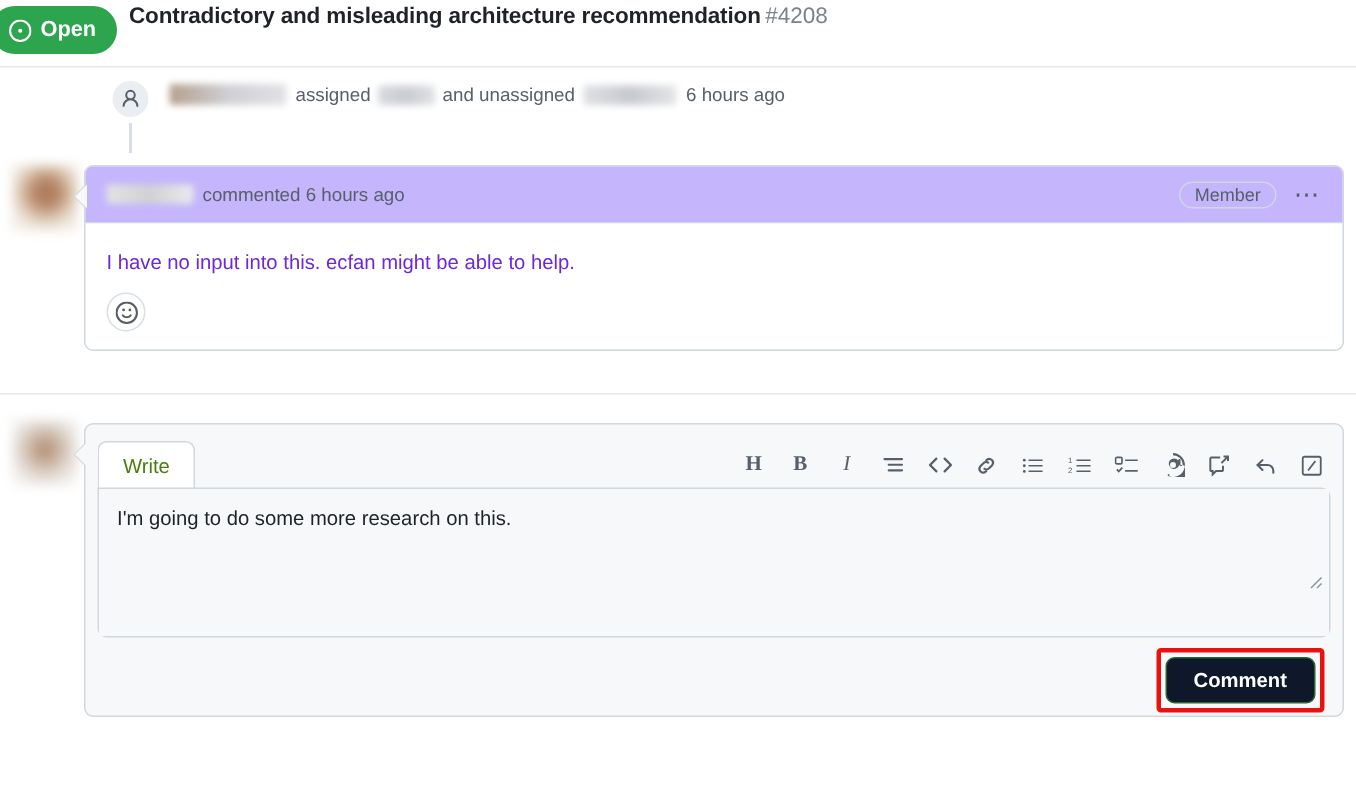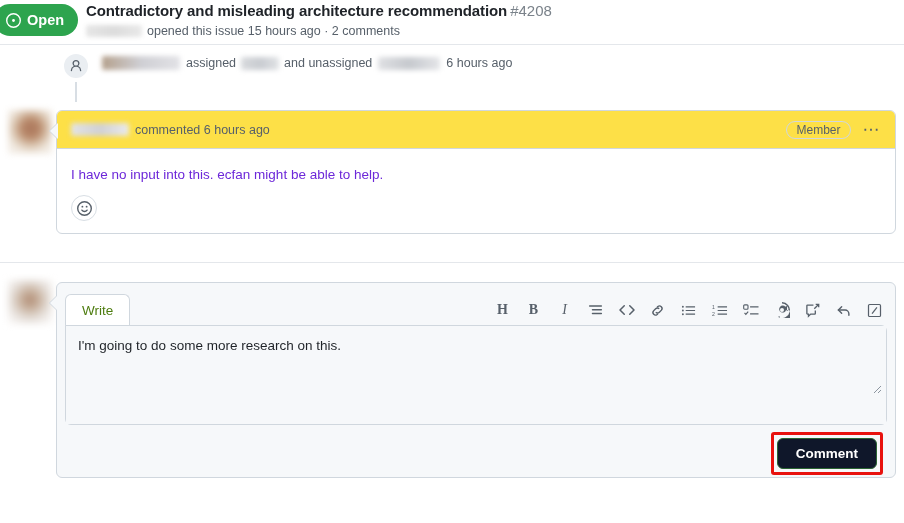--- a/index.html
+++ b/index.html
@@ -29,21 +29,21 @@
     font-size:15px; font-weight:bold; color:#1f2328;
     display:inline; letter-spacing:-0.1px;
   }
   .issue-number { font-size:15px; color:#7a828a; font-weight:normal; display:inline; margin-left:3px;}
   .sub-line { margin-top:4px; font-size:12.5px; color:#57606a; display:flex; align-items:center; gap:0px; white-space:nowrap;}
   .redact { display:inline-block; vertical-align:middle; border-radius:2px; }
   .redact.r1 { width:56px; height:12px; background:linear-gradient(90deg,#e6e6e6,#dcdcdc,#e9e9e9); filter: blur(2.2px); margin-right:5px;}
   .header-rule { position:absolute; left:0; top:44px; width:904px; height:1px; background:#e4e7eb; }
 
   
-  .timeline-row { position:absolute; left:4px; top:48px; width:880px; height:44px;padding-left:33px; }
+  .timeline-row { position:absolute; left:15px; top:48px; width:880px; height:44px;padding-left:33px; }
   .tl-avatar {
     position:absolute; left:58px; top:4px; width:28px; height:28px;
     border-radius:50%; background:#eaeef2; border:2px solid #fff;
     display:flex; align-items:center; justify-content:center;
   }
   .tl-line { position:absolute; left:71px; top:34px; width:2px; height:20px; background:#d8dee4;}
   .tl-text {
     position:absolute; left:98px; top:8px; font-size:12.5px; color:#57606a;
     display:flex; align-items:center; white-space:nowrap;
   }
@@ -68,21 +68,21 @@
     content:""; position:absolute; left:-8px; top:12px;
     width:0;height:0;border-top:8px solid transparent;border-bottom:8px solid transparent;
     border-right:8px solid #d0d7de;
   }
   .comment-card::after {
     content:""; position:absolute; left:-7px; top:12px;
     width:0;height:0;border-top:8px solid transparent;border-bottom:8px solid transparent;
     border-right:8px solid #f6f8fa;
   }
   .comment-head {
-    height:38px; background:#fde047; border-bottom:1px solid #d0d7de;
+    height:38px; background:#c4b5fd; border-bottom:1px solid #d0d7de;
     border-radius:5px 5px 0 0; display:flex; align-items:center;
     padding:0 12px 0 14px; position:relative;
   }
   .redact.commenter { width:58px; height:13px; background:linear-gradient(90deg,#e3e3e5,#d1d1d5,#eaeaec); filter:blur(2.4px); margin-right:6px;}
   .commented-text { font-size:12.5px; color:#57606a; }
   .head-right { margin-left:auto; display:flex; align-items:center; gap:10px;}
   .member-badge {
     border:1px solid #d0d7de; border-radius:12px; padding:1px 9px;
     font-size:12px; color:#57606a; background:transparent;
   }
@@ -174,24 +174,20 @@
         <svg width="15" height="15" viewBox="0 0 16 16" fill="#ffffff" aria-hidden="true">
           <path d="M8 9.5a1.5 1.5 0 1 0 0-3 1.5 1.5 0 0 0 0 3Z"></path>
           <path d="M8 0a8 8 0 1 1 0 16A8 8 0 0 1 8 0ZM1.5 8a6.5 6.5 0 1 0 13 0 6.5 6.5 0 0 0-13 0Z"></path>
         </svg>
       </span>
       <span>Open</span>
     </div>
 
     <div class="title-wrap">
       <span class="issue-title">Contradictory and misleading architecture recommendation</span><span class="issue-number">#4208</span>
-      <div class="sub-line">
-        <span class="redact r1"></span>
-        <span>opened this issue 15 hours ago · 2 comments</span>
-      </div>
     </div>
     <div class="header-rule"></div>
   </div>
 
   <div class="timeline-row">
     <div class="tl-avatar">
       <svg width="14" height="14" viewBox="0 0 16 16" fill="#57606a" aria-hidden="true">
         <path d="M10.561 8.073a6.005 6.005 0 0 1 3.432 5.142.75.75 0 1 1-1.498.07 4.5 4.5 0 0 0-8.99 0 .75.75 0 0 1-1.498-.07 6.004 6.004 0 0 1 3.431-5.142 3.999 3.999 0 1 1 5.123 0ZM10.5 5a2.5 2.5 0 1 0-5 0 2.5 2.5 0 0 0 5 0Z"></path>
       </svg>
     </div>

